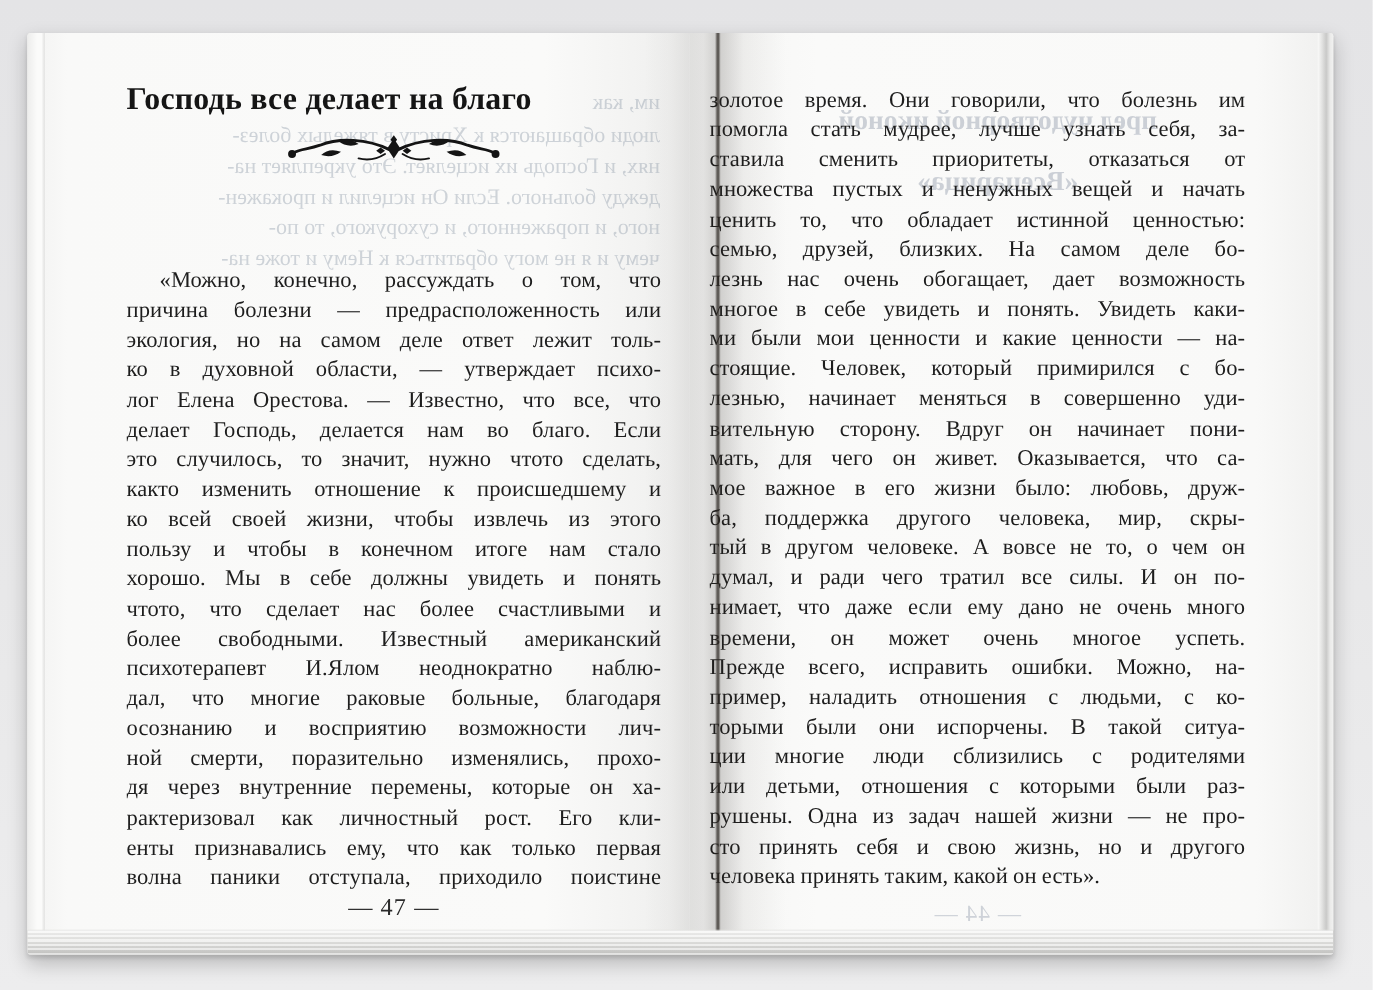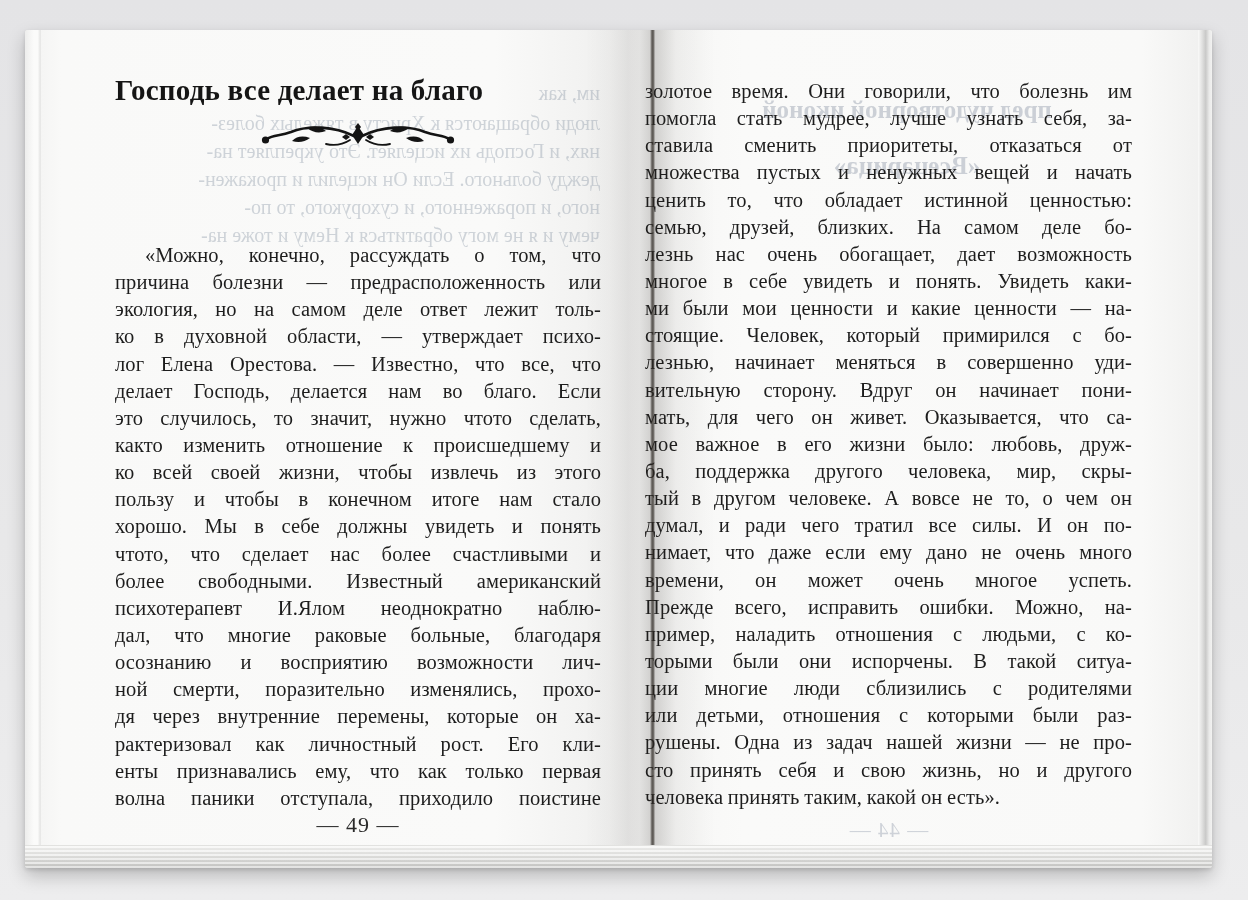--- a/index.html
+++ b/index.html
@@ -149,21 +149,21 @@
           <div class="line">более свободными. Известный американский</div>
           <div class="line">психотерапевт И.Ялом неоднократно наблю-</div>
           <div class="line">дал, что многие раковые больные, благодаря</div>
           <div class="line">осознанию и восприятию возможности лич-</div>
           <div class="line">ной смерти, поразительно изменялись, прохо-</div>
           <div class="line">дя через внутренние перемены, которые он ха-</div>
           <div class="line">рактеризовал как личностный рост. Его кли-</div>
           <div class="line">енты признавались ему, что как только первая</div>
           <div class="line">волна паники отступала, приходило поистине</div>
         </div>
-      <div class="page-number">— 49 —</div>
+      <div class="page-number">— 47 —</div>
     </div>
 
     <div class="page page-right">
       <div class="ghosts ghosts-right">
           <span class="ghost">пред чудотворной иконой</span>
           <span class="ghost">«Всецарица»</span>
         </div>
       <div class="body-lines body-right">
           <div class="line">золотое время. Они говорили, что болезнь им</div>
           <div class="line">помогла стать мудрее, лучше узнать себя, за-</div>

